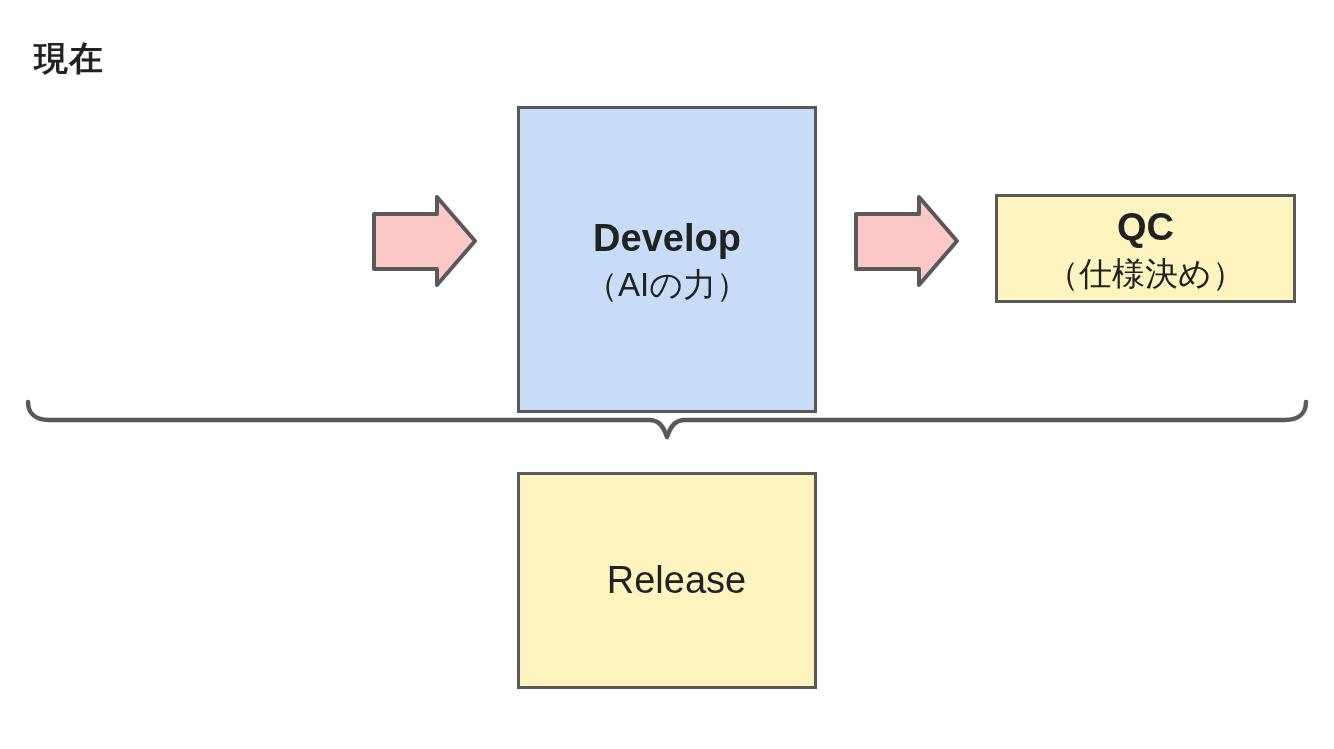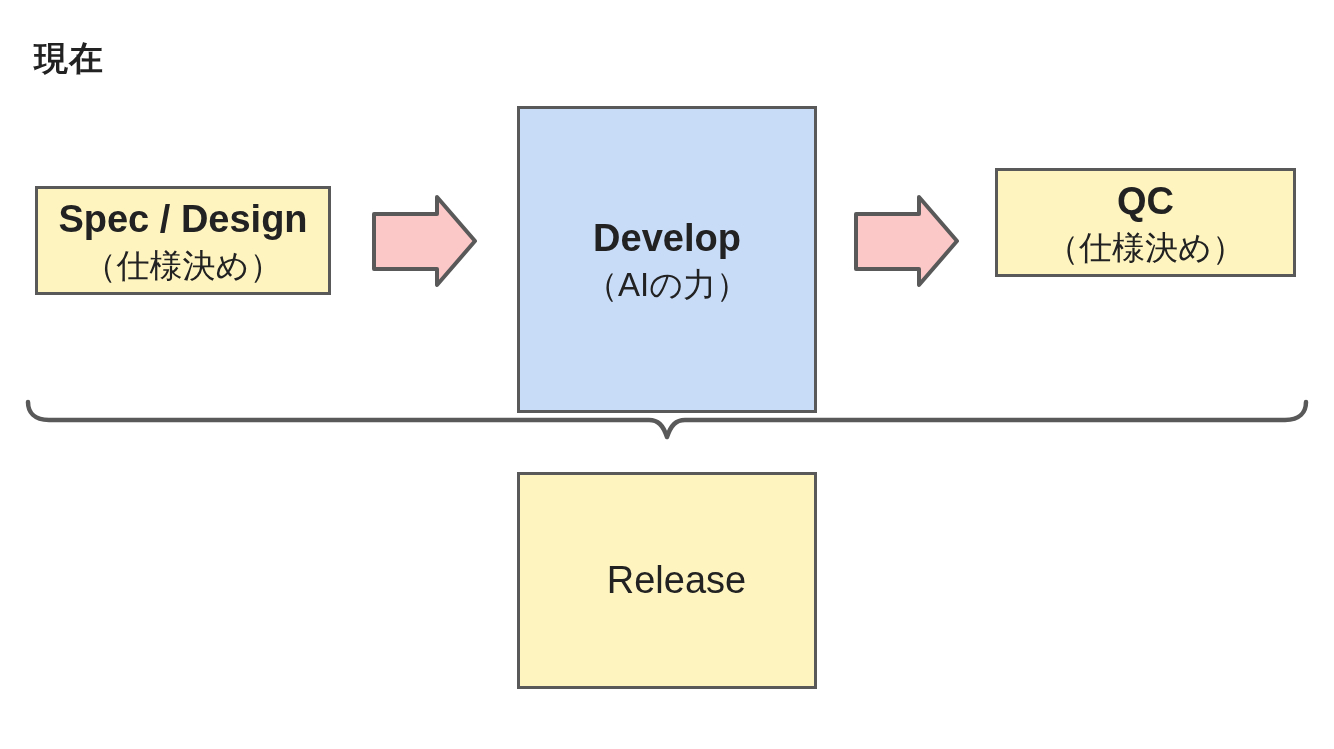--- a/index.html
+++ b/index.html
@@ -48,21 +48,21 @@
   }
   .box-title.regular { font-weight: 400; margin-left: 19px; }
   .box-subtitle {
     font-size: 33px;
     font-weight: 400;
     color: var(--text, #222);
     white-space: nowrap;
   }
   #box-spec    { left: 35px;  top: 186px; width: 296px; height: 109px; }
   #box-develop { left: 517px; top: 62px;  width: 300px; height: 307px; }
-  #box-qc      { left: 995px; top: 168px; width: 301px; height: 109px; }
+  #box-qc      { left: 995px; top: 194px; width: 301px; height: 109px; }
   #box-release { left: 517px; top: 472px; width: 300px; height: 217px; }
 
   .arrow-svg {
     position: absolute;
     top: 193px;
     width: 107px;
     height: 96px;
   }
   #arrow-1 { left: 371px; }
   #arrow-2 { left: 853px; }
@@ -87,24 +87,20 @@
     stroke-linejoin: round;
   }
 </style>
 </head>
 <body>
 
 <div class="canvas">
 
   <div class="diagram-title">現在</div>
 
-  <div class="box yellow" id="box-spec">
-    <div class="box-title">Spec / Design</div>
-    <div class="box-subtitle">（仕様決め）</div>
-  </div>
 
   <svg id="arrow-1" class="arrow-svg" viewBox="0 0 107 96">
     <polygon points="3,21 66,21 66,4 104,48 66,92 66,76 3,76"></polygon>
   </svg>
 
   <div class="box blue" id="box-develop">
     <div class="box-title">Develop</div>
     <div class="box-subtitle">（AIの力）</div>
   </div>
 

